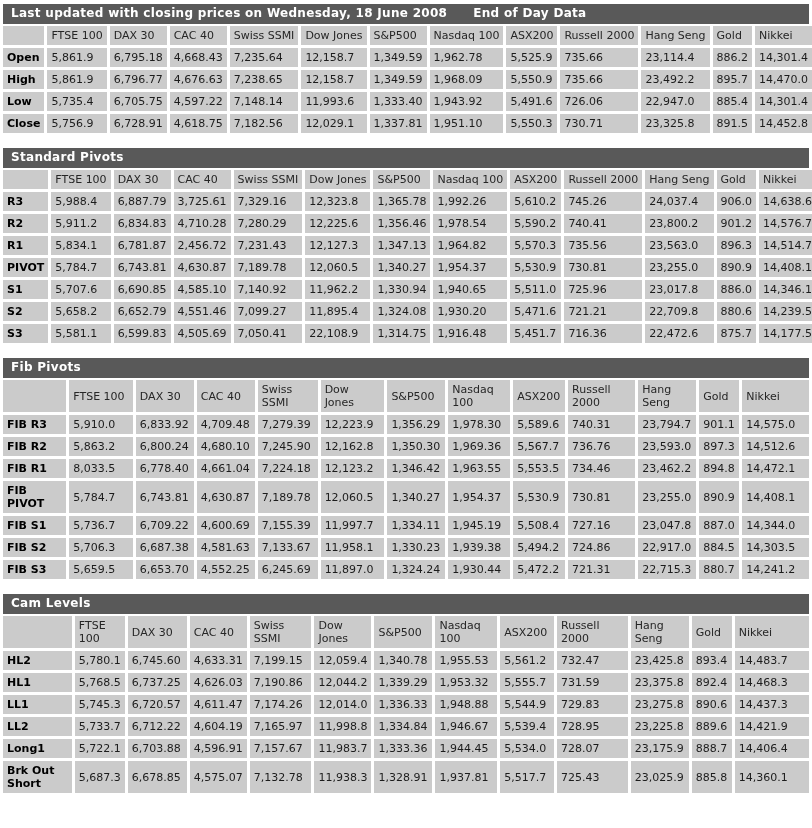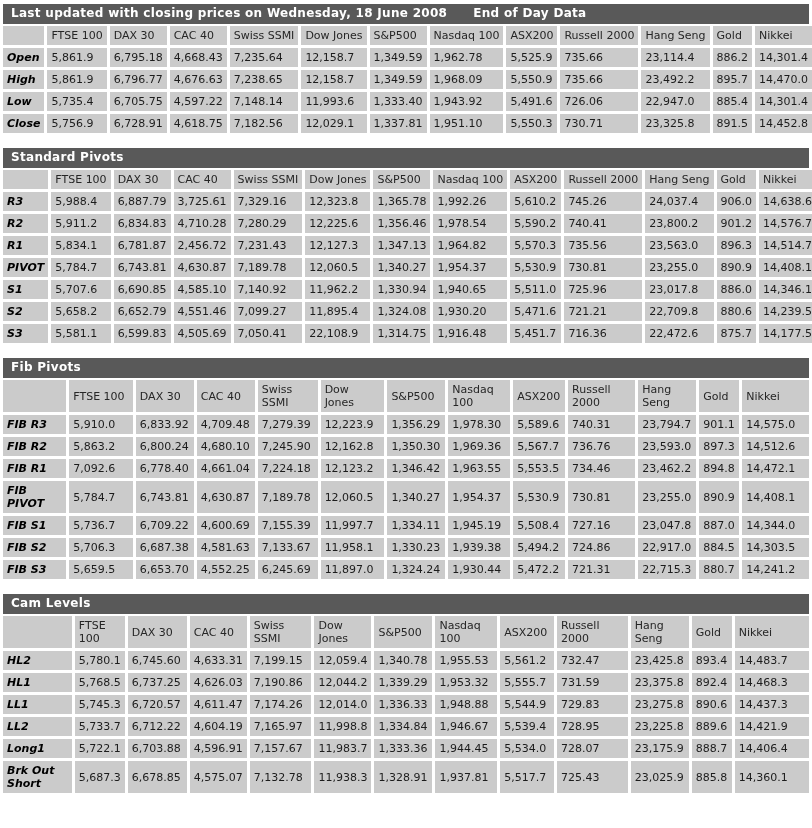--- a/index.html
+++ b/index.html
@@ -49,21 +49,20 @@
   }
   table.grid thead th {
     color: #262626;
   }
   table.grid.nowrap-head thead th {
     white-space: nowrap;
   }
   table.grid tbody th {
     font-weight: bold;
     color: #000000;
-    font-style: italic;
   }
   table.grid td {
     color: #1c1c1c;
     white-space: nowrap;
   }
 </style>
 </head>
 <body>
 
 <div class="page">
@@ -380,21 +379,21 @@
             <td>1,350.30</td>
             <td>1,969.36</td>
             <td>5,567.7</td>
             <td>736.76</td>
             <td>23,593.0</td>
             <td>897.3</td>
             <td>14,512.6</td>
           </tr>
           <tr>
             <th>FIB R1</th>
-            <td>7,092.6</td>
+            <td>8,033.5</td>
             <td>6,778.40</td>
             <td>4,661.04</td>
             <td>7,224.18</td>
             <td>12,123.2</td>
             <td>1,346.42</td>
             <td>1,963.55</td>
             <td>5,553.5</td>
             <td>734.46</td>
             <td>23,462.2</td>
             <td>894.8</td>

